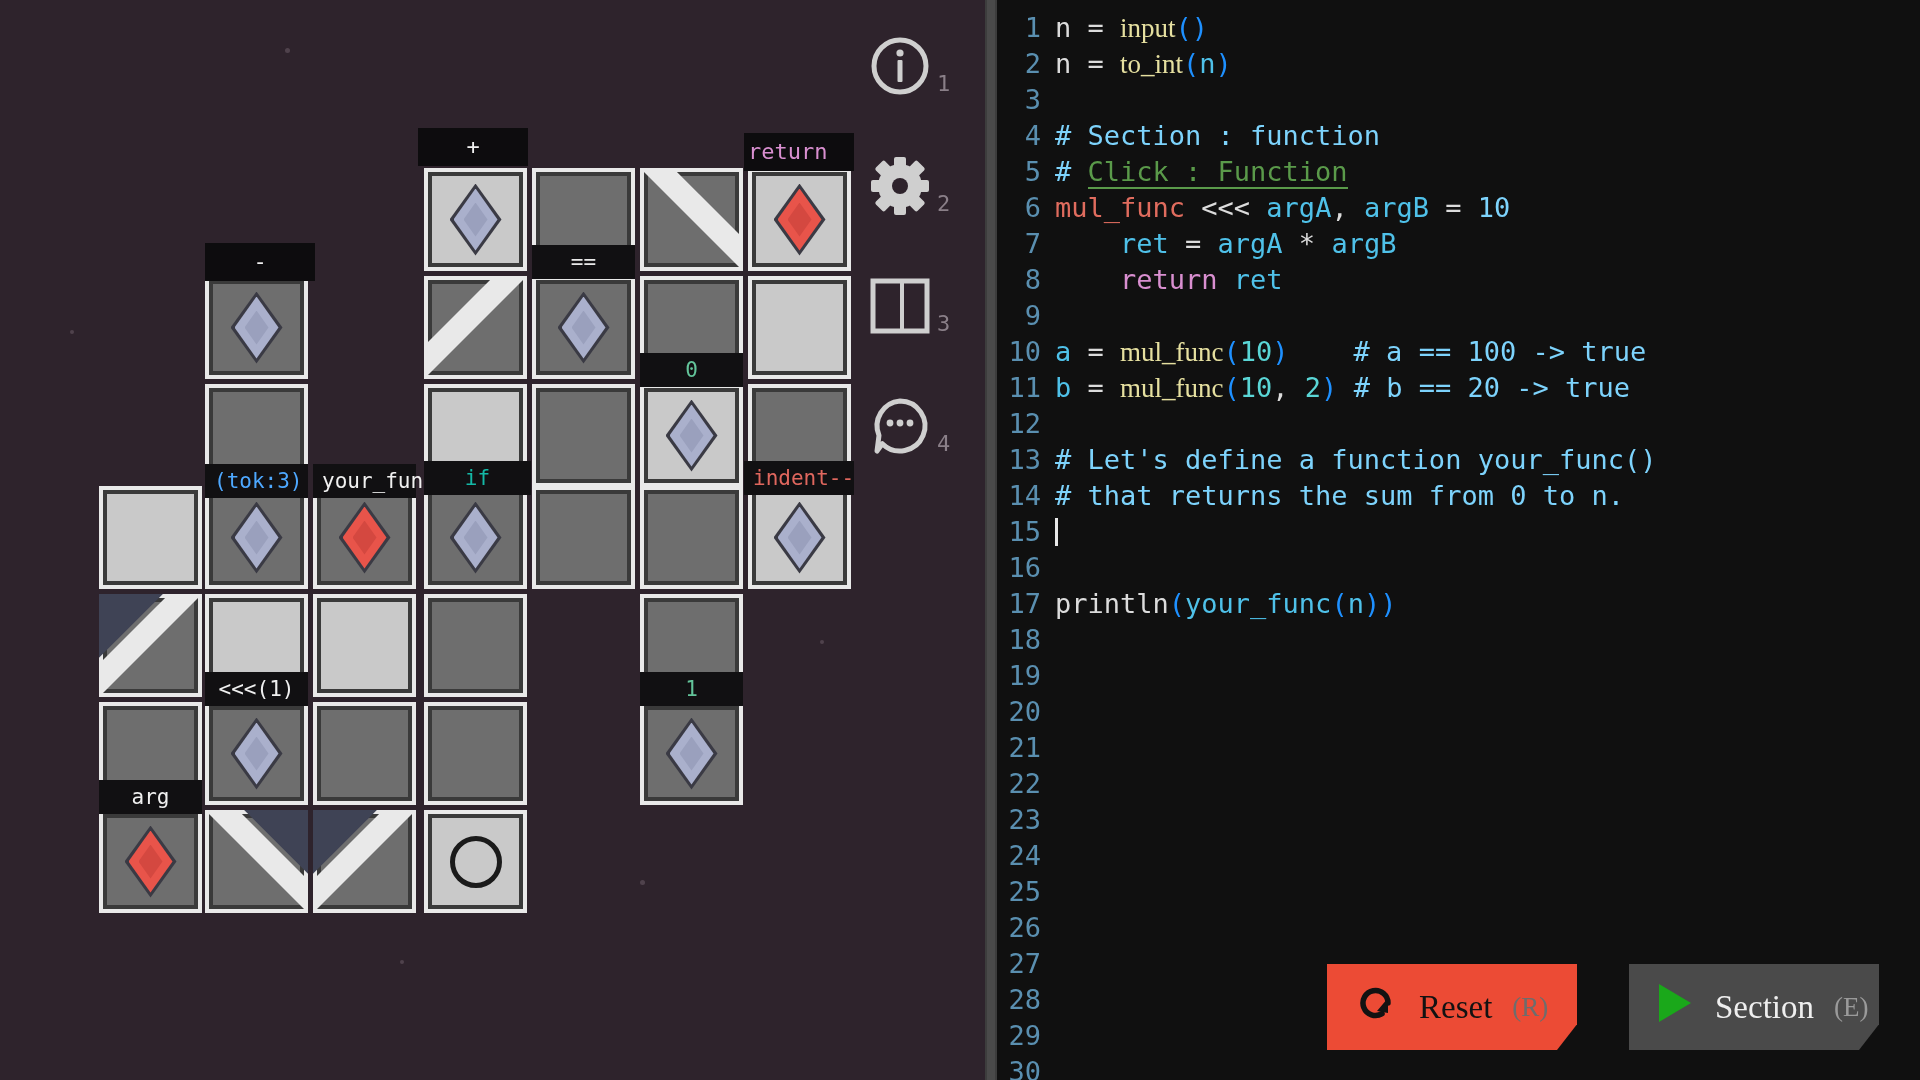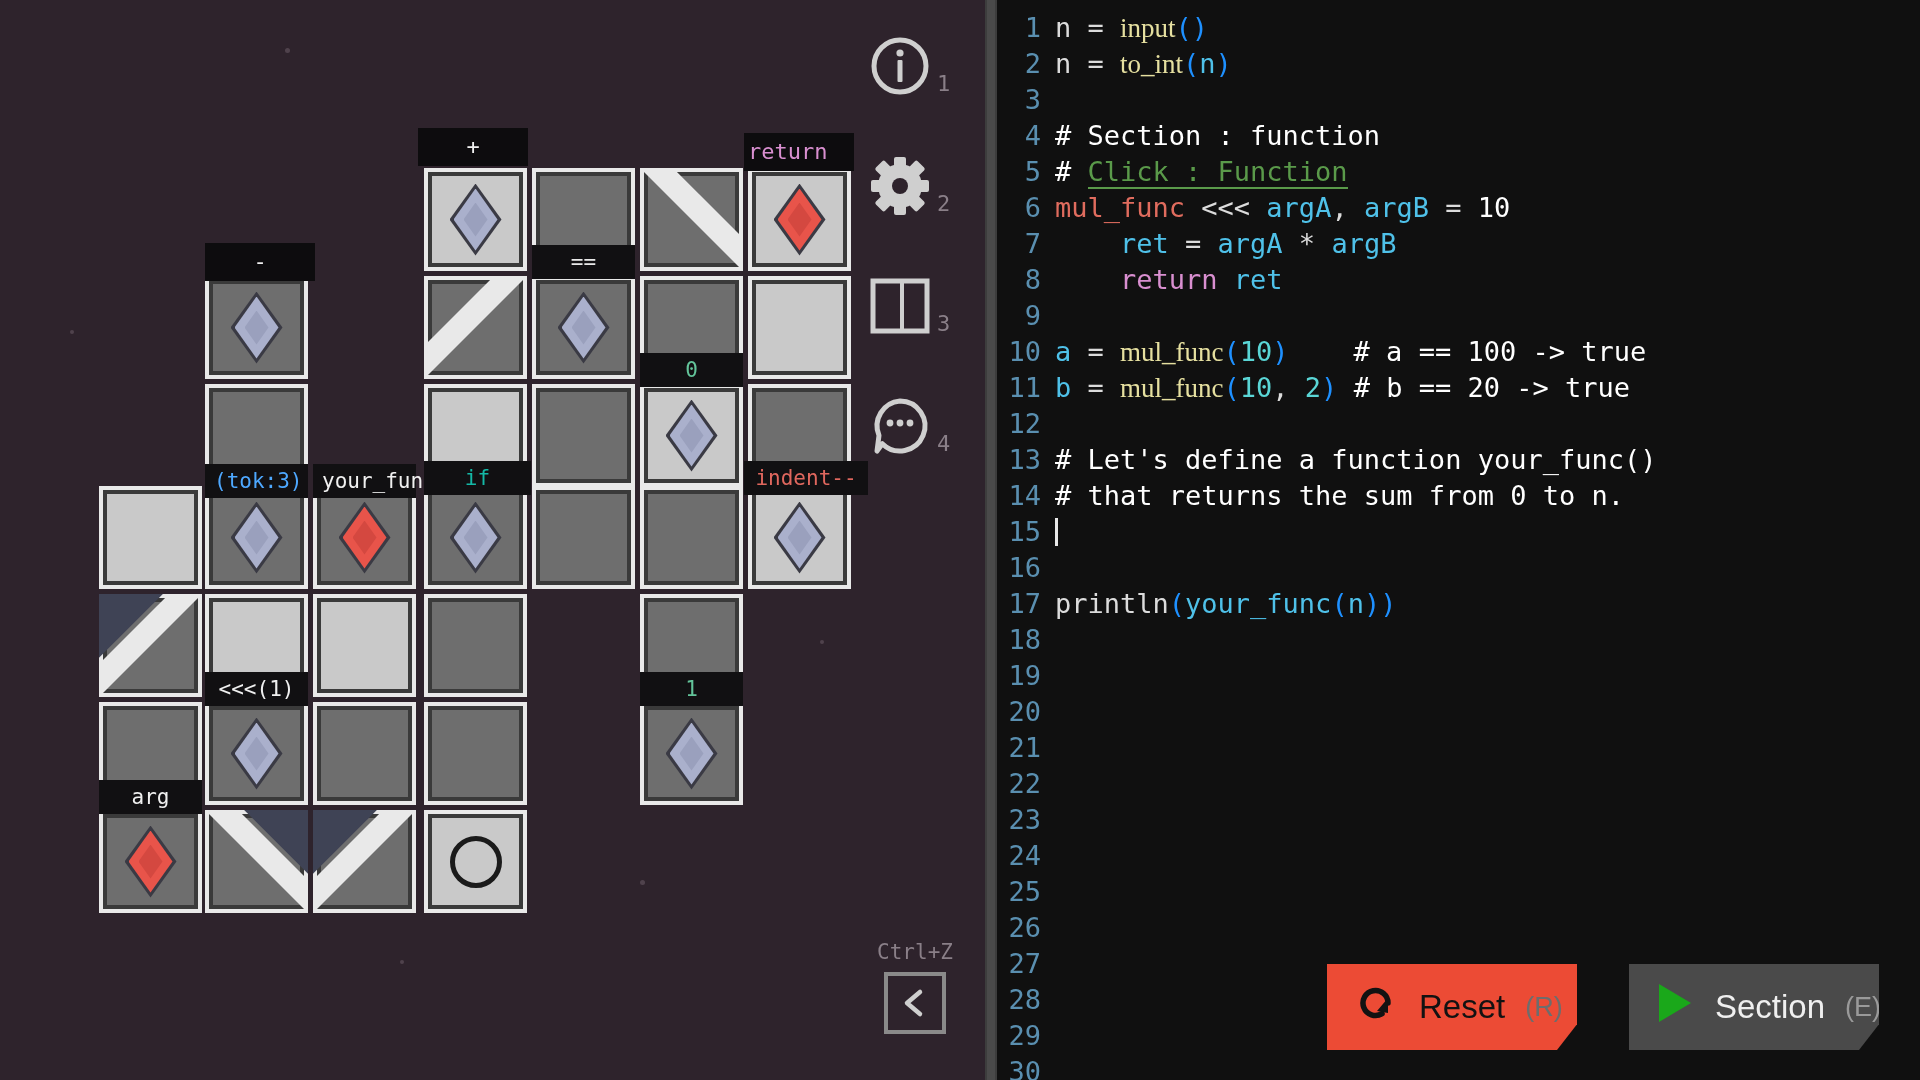--- a/index.html
+++ b/index.html
@@ -188,21 +188,21 @@
     font-size:27px;
     line-height:36px;
     white-space:pre;
   }
   .code-row{ height:36px; display:flex; }
   .ln{
     width:58px; text-align:right; padding-right:14px;
     color:#5a8fb0; flex:0 0 58px;
   }
   .lt{ color:#cfcfcf; }
-  .tk-green{ color:#ffffff; }
+  .tk-green{ color:#7dd3fc; }
   .tk-green-u{ color:#5a9a4a; border-bottom:2px solid #5a9a4a; }
   .tk-red{ color:#e06c5e; }
   .tk-cyan{ color:#4fc1e9; }
   .tk-blue{ color:#1e90ff; }
   .tk-yellow{ color:#e6e0a0;font-family:Liberation Serif, serif; }
   .tk-pink{ color:#d98fd0; }
   .tk-white{ color:#dcdcdc; }
   .tk-teal{ color:#5ad6d6; }
   .caret{
     display:inline-block; width:3px; height:28px;
@@ -210,21 +210,21 @@
   }
 
   
   #actions{
     position:absolute; left:0; bottom:26px; width:923px; height:90px;
   }
   .abtn{
     position:absolute; height:86px;
     display:flex; align-items:center; gap:20px;
     padding:0 26px;
-    font-family:Liberation Sans, sans-serif;
+    font-family:Liberation Serif, serif;
     font-size:33px;
     clip-path:polygon(0 0,100% 0,100% 70%,92% 100%,0 100%);
   }
   #reset-btn{ left:330px; width:250px; background:#ec4b35; color:#121212; }
   #exec-btn{ left:632px; width:250px; background:#4a4a4a; color:#efefef; }
   .key-dim{ color:#6d6d6d; font-size:27px; }
   #exec-btn .key-dim{ color:#9a9a9a; }
 </style>
 </head>
 <body>
@@ -381,21 +381,21 @@
       <div class="frame">
           <div class="inner">
             <div class="face"></div>
           </div>
         </div>
     </div>
 
     <div class="blabel center lbl-blue" style="left:205px;top:464px;width:103px;">(tok:3)</div>
     <div class="blabel center lbl-white" style="left:313px;top:464px;width:103px;">your_func</div>
     <div class="blabel center lbl-pink" style="left:424px;top:461px;width:107px;">if</div>
-    <div class="blabel center lbl-red" style="left:744px;top:461px;width:124px;">indent--</div>
+    <div class="blabel center lbl-red" style="left:744px;top:461px;width:110px;">indent--</div>
 
     <div class="cell light" style="left:99px;top:486px;">
       <div class="frame">
           <div class="inner">
             <div class="face"></div>
           </div>
         </div>
     </div>
     <div class="cell" style="left:205px;top:486px;">
       <div class="frame">
@@ -654,30 +654,20 @@
           <path d="M31 6 a25 25 0 1 1 -17.7 42.7 L8 56 L10 40.5 A25 25 0 0 1 31 6 Z" fill="none" stroke="#cfcfcf" stroke-width="5" stroke-linejoin="round"></path>
           <circle cx="21" cy="28" r="3.4" fill="#cfcfcf"></circle>
           <circle cx="31" cy="28" r="3.4" fill="#cfcfcf"></circle>
           <circle cx="41" cy="28" r="3.4" fill="#cfcfcf"></circle>
         </svg>
       </span>
       <span class="tool-num">4</span>
     </div>
   </div>
 
-  <div id="undo-wrap">
-    <span id="undo-label">Ctrl+Z</span>
-    <div id="undo-btn">
-      <span>
-        <svg width="30" height="30" viewBox="0 0 30 30">
-          <polyline points="20,4 7,15 20,26" fill="none" stroke="#cfcfcf" stroke-width="4.5" stroke-linecap="round" stroke-linejoin="round"></polyline>
-        </svg>
-      </span>
-    </div>
-  </div>
 </div>
 
 <div id="pane-divider">
     <div class="grip"></div>
   </div>
 
 <div id="editor-pane">
   <div id="code-area"><div class="code-row"><span class="ln">1</span><span class="lt"><span class="tk-white">n </span><span class="tk-white">= </span><span class="tk-yellow">input</span><span class="tk-blue">()</span></span></div><div class="code-row"><span class="ln">2</span><span class="lt"><span class="tk-white">n </span><span class="tk-white">= </span><span class="tk-yellow">to_int</span><span class="tk-blue">(</span><span class="tk-cyan">n</span><span class="tk-blue">)</span></span></div><div class="code-row"><span class="ln">3</span><span class="lt"></span></div><div class="code-row"><span class="ln">4</span><span class="lt"><span class="tk-green"># Section : function</span></span></div><div class="code-row"><span class="ln">5</span><span class="lt"><span class="tk-green"># </span><span class="tk-green-u">Click : Function</span></span></div><div class="code-row"><span class="ln">6</span><span class="lt"><span class="tk-red">mul_func</span><span class="tk-white"> </span><span class="tk-white">&lt;&lt;&lt;</span><span class="tk-white"> </span><span class="tk-cyan">argA</span><span class="tk-white">, </span><span class="tk-cyan">argB</span><span class="tk-white"> = </span><span class="tk-green">10</span></span></div><div class="code-row"><span class="ln">7</span><span class="lt"><span class="tk-cyan">    ret</span><span class="tk-white"> = </span><span class="tk-cyan">argA</span><span class="tk-white"> * </span><span class="tk-cyan">argB</span></span></div><div class="code-row"><span class="ln">8</span><span class="lt"><span class="tk-white">    </span><span class="tk-pink">return</span><span class="tk-white"> </span><span class="tk-cyan">ret</span></span></div><div class="code-row"><span class="ln">9</span><span class="lt"></span></div><div class="code-row"><span class="ln">10</span><span class="lt"><span class="tk-cyan">a</span><span class="tk-white"> = </span><span class="tk-yellow">mul_func</span><span class="tk-blue">(</span><span class="tk-teal">10</span><span class="tk-blue">)</span><span class="tk-white">    </span><span class="tk-green"># a == 100 -&gt; true</span></span></div><div class="code-row"><span class="ln">11</span><span class="lt"><span class="tk-cyan">b</span><span class="tk-white"> = </span><span class="tk-yellow">mul_func</span><span class="tk-blue">(</span><span class="tk-teal">10</span><span class="tk-white">, </span><span class="tk-teal">2</span><span class="tk-blue">)</span><span class="tk-white"> </span><span class="tk-green"># b == 20 -&gt; true</span></span></div><div class="code-row"><span class="ln">12</span><span class="lt"></span></div><div class="code-row"><span class="ln">13</span><span class="lt"><span class="tk-green"># Let's define a function your_func()</span></span></div><div class="code-row"><span class="ln">14</span><span class="lt"><span class="tk-green"># that returns the sum from 0 to n.</span></span></div><div class="code-row"><span class="ln">15</span><span class="lt"><span class="caret"></span></span></div><div class="code-row"><span class="ln">16</span><span class="lt"></span></div><div class="code-row"><span class="ln">17</span><span class="lt"><span class="tk-white">println</span><span class="tk-blue">(</span><span class="tk-cyan">your_func</span><span class="tk-blue">(</span><span class="tk-cyan">n</span><span class="tk-blue">)</span><span class="tk-blue">)</span></span></div><div class="code-row"><span class="ln">18</span><span class="lt"></span></div><div class="code-row"><span class="ln">19</span><span class="lt"></span></div><div class="code-row"><span class="ln">20</span><span class="lt"></span></div><div class="code-row"><span class="ln">21</span><span class="lt"></span></div><div class="code-row"><span class="ln">22</span><span class="lt"></span></div><div class="code-row"><span class="ln">23</span><span class="lt"></span></div><div class="code-row"><span class="ln">24</span><span class="lt"></span></div><div class="code-row"><span class="ln">25</span><span class="lt"></span></div><div class="code-row"><span class="ln">26</span><span class="lt"></span></div><div class="code-row"><span class="ln">27</span><span class="lt"></span></div><div class="code-row"><span class="ln">28</span><span class="lt"></span></div><div class="code-row"><span class="ln">29</span><span class="lt"></span></div><div class="code-row"><span class="ln">30</span><span class="lt"></span></div></div>
 
   <div id="actions">

